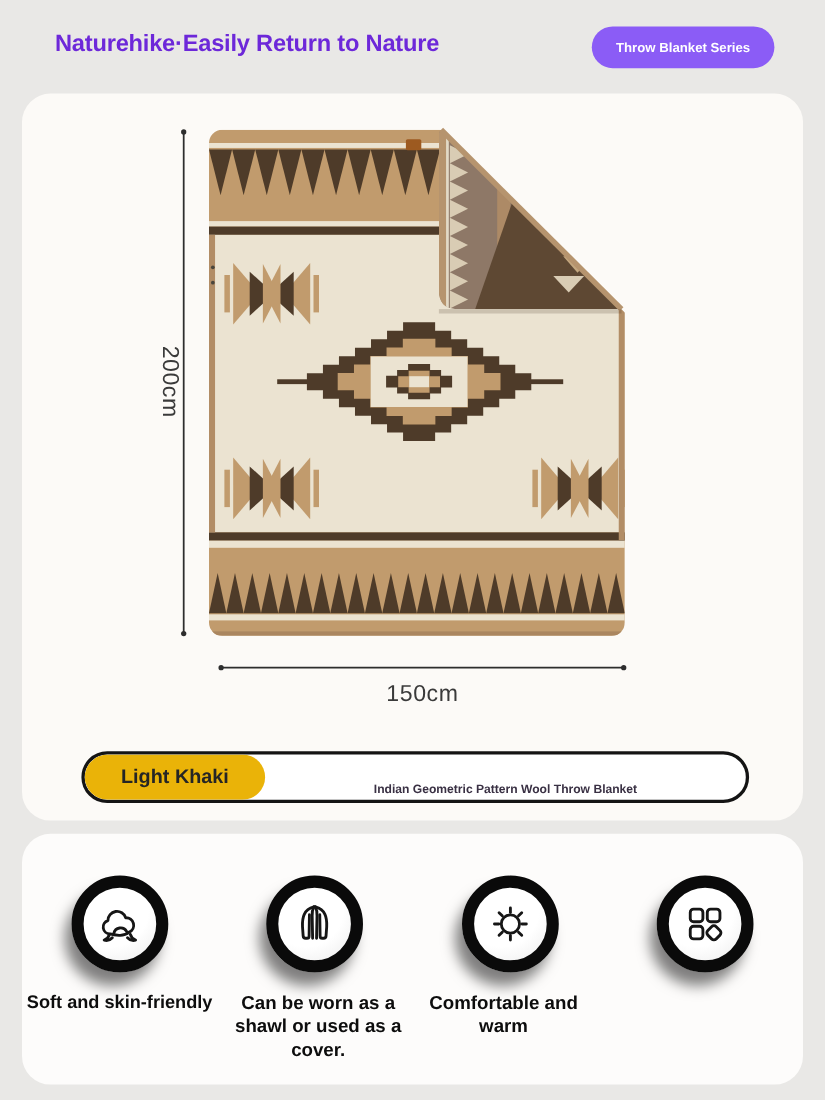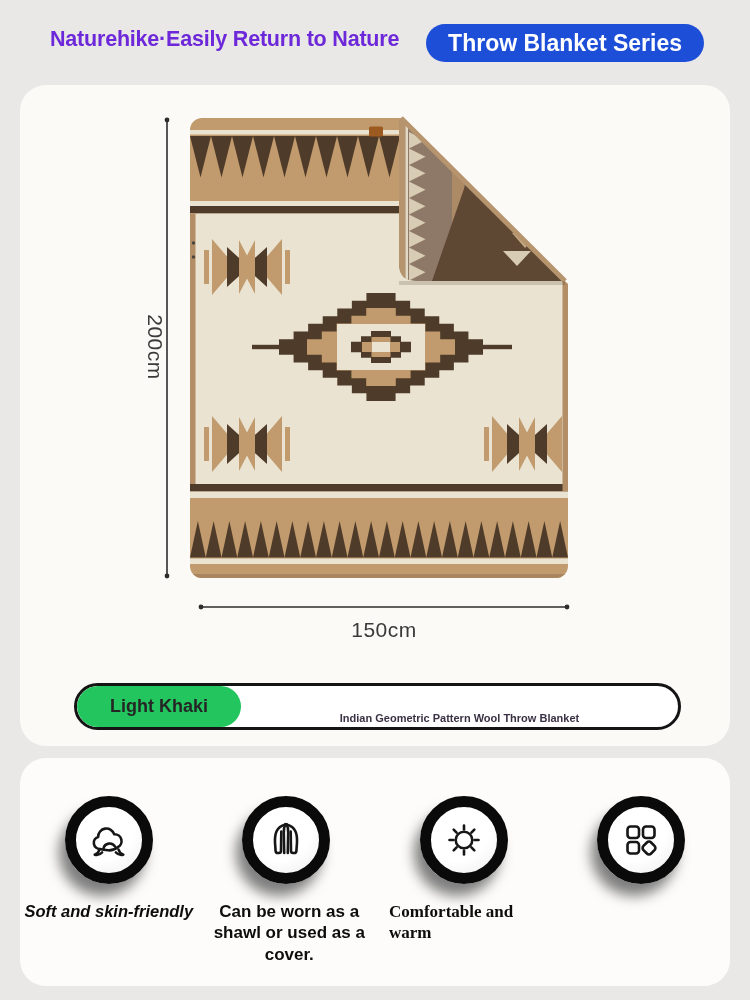--- a/index.html
+++ b/index.html
@@ -1,31 +1,31 @@
 <!DOCTYPE html>
 <html><head>
 <meta charset="utf-8">
 <style>
   html,body{margin:0;padding:0;}
   body{width:750px;height:1000px;background:#e9e8e6;font-family:"Liberation Sans",sans-serif;position:relative;overflow:hidden;}
   .brand-title{position:absolute;left:30px;top:27px;font-size:21.5px;font-weight:700;color:#6d28d9;letter-spacing:-0.2px;margin-left:20px;}
-  .series-badge{position:absolute;right:46px;top:24px;height:38px;line-height:38px;padding:0 22px;background:#1d4ed8;color:#ffffff;font-size:23px;font-weight:700;border-radius:19px;text-align:right;}
+  .series-badge{position:absolute;right:46px;top:24px;height:38px;line-height:38px;padding:0 22px;background:#8b5cf6;color:#ffffff;font-size:12px;font-weight:700;border-radius:19px;text-align:right;}
   .main-card{position:absolute;left:20px;top:85px;width:710px;height:661px;background:#fcfaf7;border-radius:26px;}
   .blanket-svg{position:absolute;left:0;top:0;}
   .variant-bar{position:absolute;left:54px;right:49px;bottom:16px;height:47px;background:#ffffff;border:3px solid #141414;border-radius:26px;display:flex;align-items:stretch;overflow:hidden;box-sizing:border-box;}
-  .variant-chip{background:#22c55e;border-radius:24px;display:flex;align-items:center;justify-content:center;padding:0 33px;font-size:18px;font-weight:700;color:#252525;white-space:nowrap;}
+  .variant-chip{background:#eab308;border-radius:24px;display:flex;align-items:center;justify-content:center;padding:0 33px;font-size:18px;font-weight:700;color:#252525;white-space:nowrap;}
   .variant-name{flex:1;display:flex;align-items:center;justify-content:center;font-size:11px;font-weight:700;color:#3a3144;margin-top:22px;}
   .features-card{position:absolute;left:20px;top:758px;width:710px;height:228px;background:#fdfcfb;border-radius:26px;display:flex;padding-top:38px;box-sizing:border-box;}
   .feature{width:25%;display:flex;flex-direction:column;align-items:center;}
   .icon-ring{width:66px;height:66px;border:11px solid #0a0a0a;border-radius:50%;background:radial-gradient(circle at 38% 30%,#ffffff 55%,#ececec 100%);box-shadow:-7px 13px 13px -1px rgba(0,0,0,0.5);display:flex;align-items:center;justify-content:center;}
   .icon-ring svg{display:block;}
   .feature-label{margin-top:17px;font-size:17px;font-weight:700;color:#0d0d0d;line-height:1.25;text-align:center;width:100%;box-sizing:border-box;}
-  .feature:nth-child(1) .feature-label{white-space:nowrap;font-size:16.5px;font-style:italic;}
+  .feature:nth-child(1) .feature-label{white-space:nowrap;font-size:16.5px;}
   .feature:nth-child(2) .feature-label{text-align:center;padding:0 8px 0 14px;}
-  .feature:nth-child(3) .feature-label{text-align:left;padding:0 26px 0 14px;font-family:Liberation Serif, serif;}
+  .feature:nth-child(3) .feature-label{text-align:center;padding:0 26px 0 14px;}
   .feature:nth-child(4) .feature-label{font-size:15.5px;font-weight:600;margin-top:22px;}
   .glyph{stroke:#161616;stroke-width:2.6;fill:none;stroke-linecap:round;stroke-linejoin:round;}
 </style>
 </head>
 <body>
 
 <div class="brand-title">Naturehike·Easily Return to Nature</div>
 <div class="series-badge">Throw Blanket Series</div>
 
 <div class="main-card">

